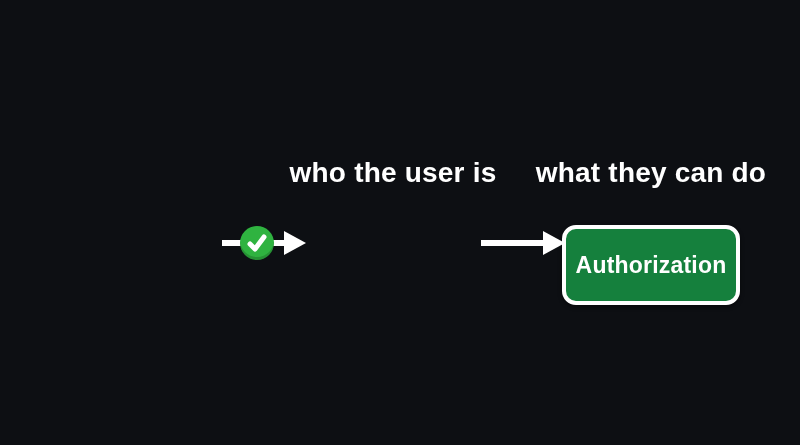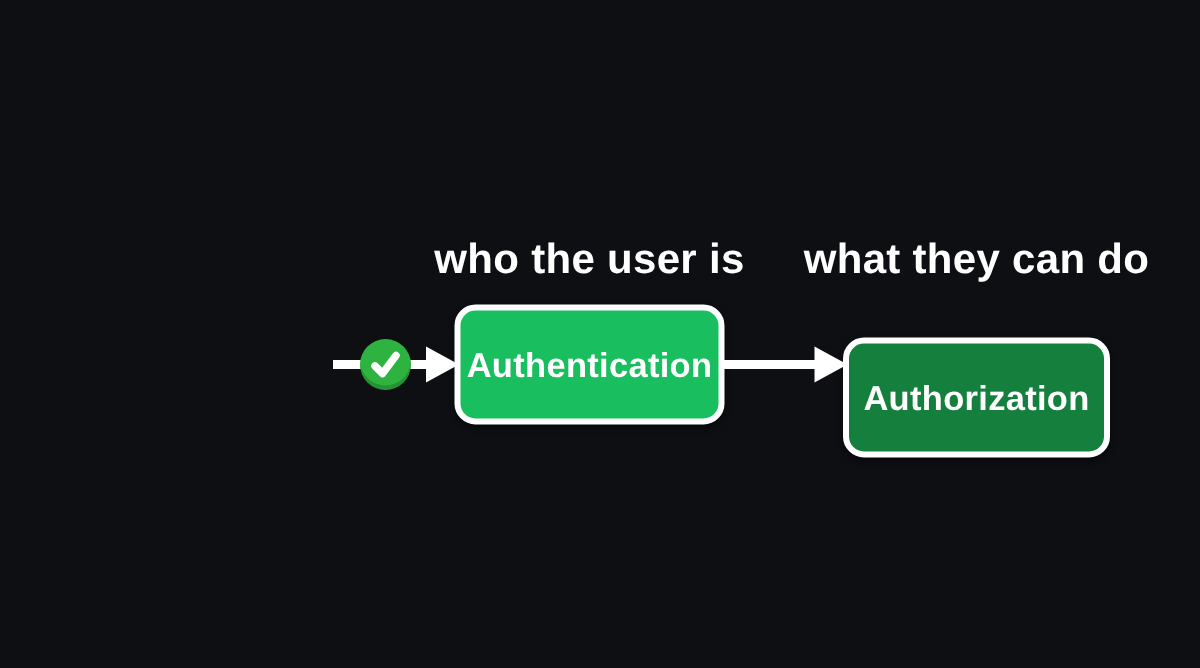--- a/index.html
+++ b/index.html
@@ -70,23 +70,20 @@
 </style>
 </head>
 <body>
 
 <div class="canvas">
 
   <div class="annotation annotation-authz">what they can do</div>
   <div class="annotation annotation-authn">who the user is</div>
 
 
-  <div class="node node-authn" style="background-color: rgb(25, 190, 95);">
-    <span>Authentication</span>
-  </div>
 
   <div class="node node-authz" style="background-color: #15803d; margin-top: 22px;">
     <span>Authorization</span>
   </div>
 
   <svg class="arrow arrow-1" viewBox="0 0 88 28" aria-hidden="true">
     <line x1="2" y1="14" x2="66" y2="14" stroke="#ffffff" stroke-width="6"></line>
     <polygon points="64,2 86,14 64,26" fill="#ffffff"></polygon>
   </svg>
 

